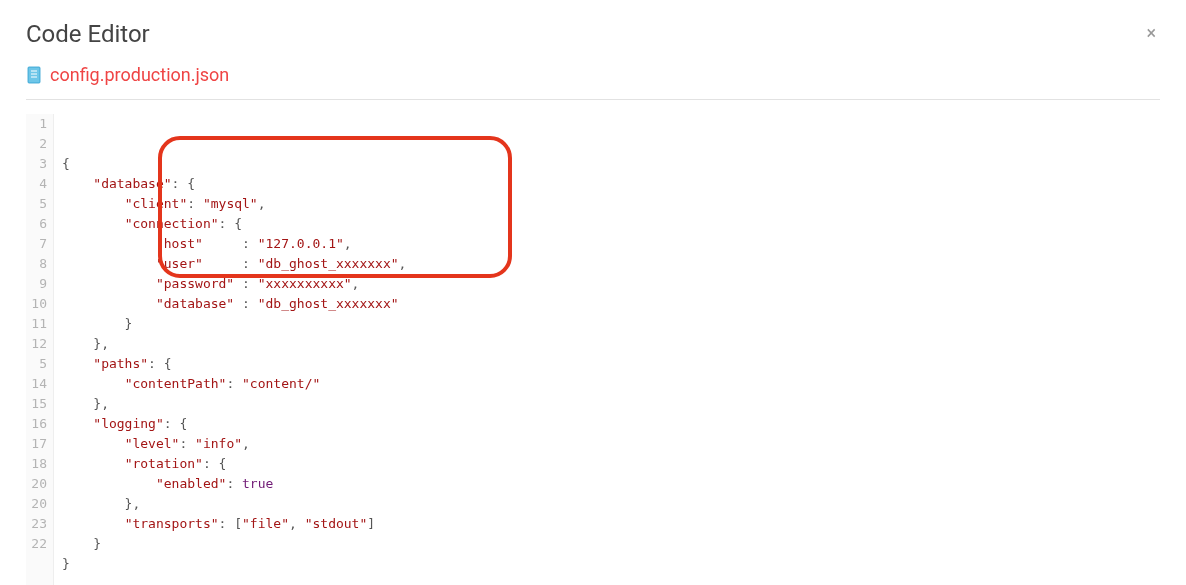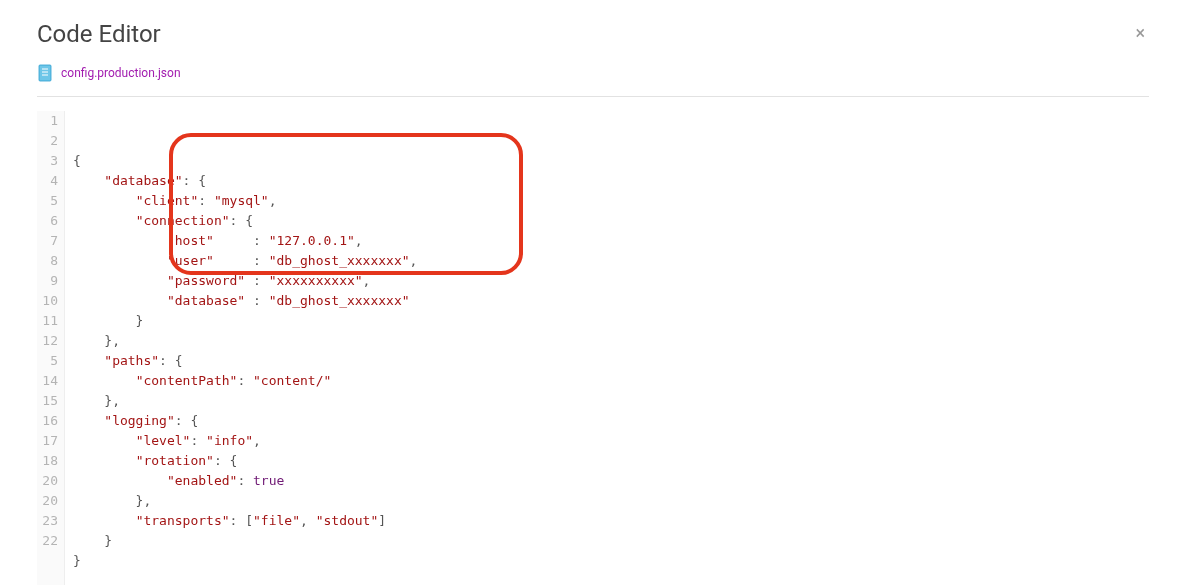--- a/index.html
+++ b/index.html
@@ -6,21 +6,21 @@
   html, body {
     margin: 0;
     padding: 0;
     font-family: -apple-system, BlinkMacSystemFont, "Segoe UI", Roboto, "Helvetica Neue", Arial, sans-serif;
     background: #fff;
     color: #333;
   }
   .container {
     width: 1186px;
     height: 585px;
-    padding: 20px 37px;
+    padding: 20px 26px;
     position: relative;
     border-radius: 8px;
   }
   .header {
     display: flex;
     justify-content: space-between;
     align-items: flex-start;
   }
   .title {
     font-size: 24px;
@@ -42,22 +42,22 @@
     padding-bottom: 14px;
     margin-bottom: 14px;
     border-bottom: 1px solid #e2e2e2;
   }
   .file-icon {
     width: 16px;
     height: 18px;
     display: inline-block;
   }
   .file-name {
-    font-size: 12px;
-    color: #a21caf;
+    font-size: 18px;
+    color: #ef4444;
   }
   .editor {
     display: flex;
     font-family: "Menlo", "Monaco", "Consolas", monospace;
     font-size: 13px;
     line-height: 20px;
     position: relative;
   }
   .gutter {
     width: 28px;

